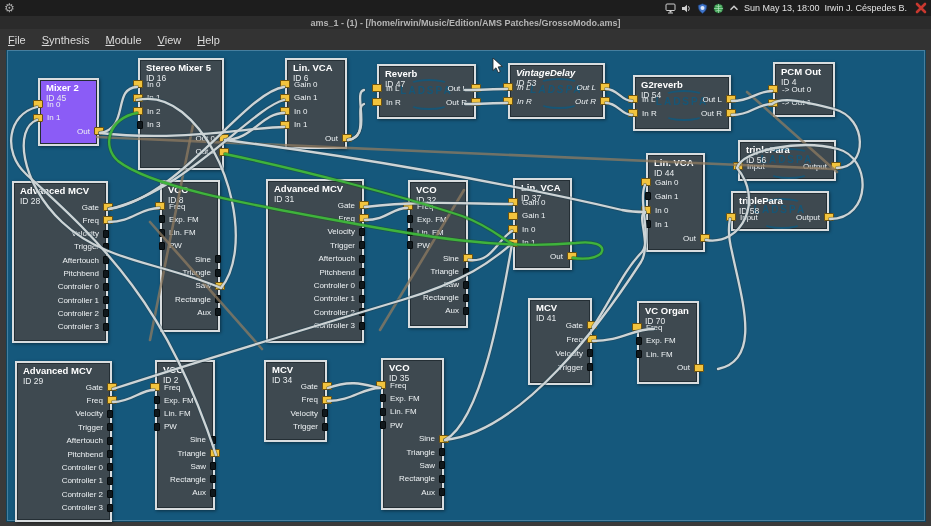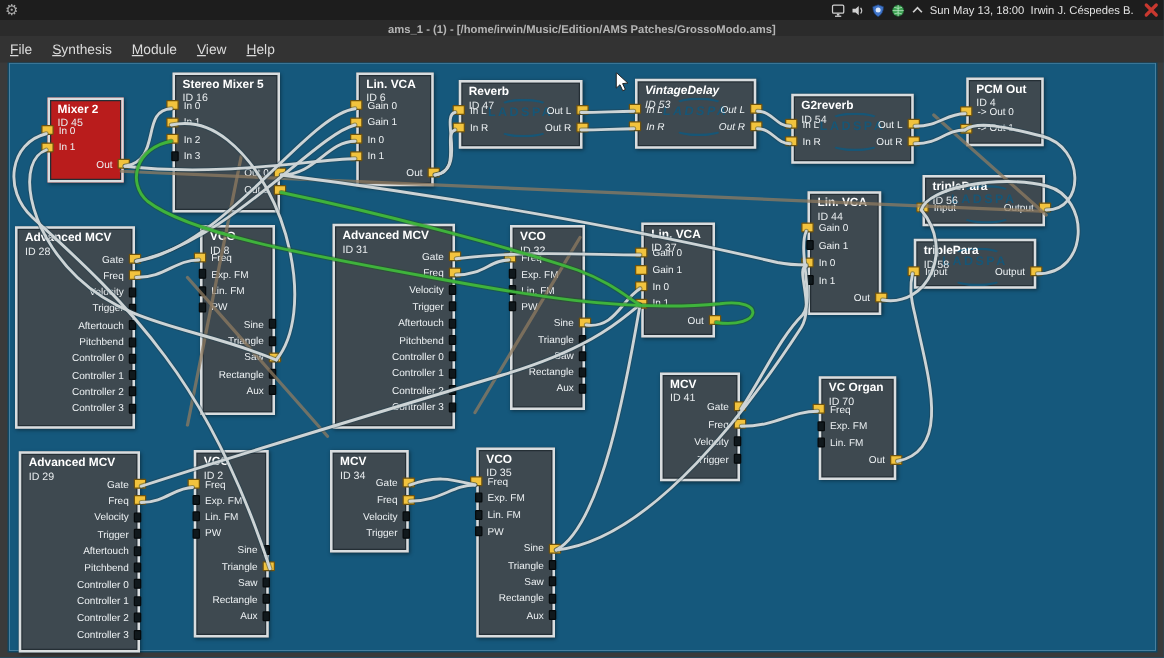--- a/index.html
+++ b/index.html
@@ -97,21 +97,21 @@
 
 <div class="menubar" id="menubar">
     <div class="menu-item"><u>F</u>ile</div>
     <div class="menu-item"><u>S</u>ynthesis</div>
     <div class="menu-item"><u>M</u>odule</div>
     <div class="menu-item"><u>V</u>iew</div>
     <div class="menu-item"><u>H</u>elp</div>
   </div>
 
 <div class="canvas" id="canvas">
-    <div class="module" style="left: 31px; top: 28px; width: 57px; height: 64px; background: #b91c1c;">
+    <div class="module" style="left: 31px; top: 28px; width: 57px; height: 64px; background: #8b5cf6;">
       <div class="m-title">Mixer 2</div>
       <div class="m-id">ID 45</div>
       <div class="m-row" style="top: 17.5px;">
         <span class="jack jl" style="background: rgb(242, 195, 61);"></span>
         <span class="lab-l">In 0</span>
       </div>
       <div class="m-row" style="top: 31px;">
         <span class="jack jl" style="background: rgb(242, 195, 61);"></span>
         <span class="lab-l">In 1</span>
       </div>
@@ -165,21 +165,21 @@
       </div>
       <div class="m-row" style="top: 58px;">
         <span class="jack jl" style="background: rgb(242, 195, 61);"></span>
         <span class="lab-l">In 1</span>
       </div>
       <div class="m-row" style="top: 71.5px;">
         <span class="lab-r">Out</span>
         <span class="jack jr" style="background: rgb(242, 195, 61);"></span>
       </div>
     </div>
-    <div class="module" style="left: 360px; top: 14px; width: 95px; height: 51px; background: rgb(62, 73, 80);">
+    <div class="module" style="left: 370px; top: 14px; width: 95px; height: 51px; background: rgb(62, 73, 80);">
       <div class="m-title">Reverb</div>
       <div class="m-id">ID 47</div>
       <div class="arc top" style="top: 12.5px;"></div>
       <div class="ladspa" style="top: 18.5px;">LADSPA</div>
       <div class="arc bot" style="top: 32.5px;"></div>
       <div class="m-row" style="top: 15.5px;">
         <span class="jack jl" style="background: rgb(242, 195, 61);"></span>
         <span class="lab-l">In L</span>
         <span class="lab-r">Out L</span>
         <span class="jack jr" style="background: rgb(242, 195, 61);"></span>
@@ -496,21 +496,21 @@
       </div>
       <div class="m-row" style="top: 46.5px;">
         <span class="lab-r">Velocity</span>
         <span class="jack jr u"></span>
       </div>
       <div class="m-row" style="top: 60.5px;">
         <span class="lab-r">Trigger</span>
         <span class="jack jr u"></span>
       </div>
     </div>
-    <div class="module" style="left: 648px; top: 251px; width: 58px; height: 79px; background: rgb(62, 73, 80);">
+    <div class="module" style="left: 630px; top: 251px; width: 58px; height: 79px; background: rgb(62, 73, 80);">
       <div class="m-title">VC Organ</div>
       <div class="m-id">ID 70</div>
       <div class="m-row" style="top: 17.5px;">
         <span class="jack jl" style="background: rgb(242, 195, 61);"></span>
         <span class="lab-l">Freq</span>
       </div>
       <div class="m-row" style="top: 31px;">
         <span class="jack jl u"></span>
         <span class="lab-l">Exp. FM</span>
       </div>

